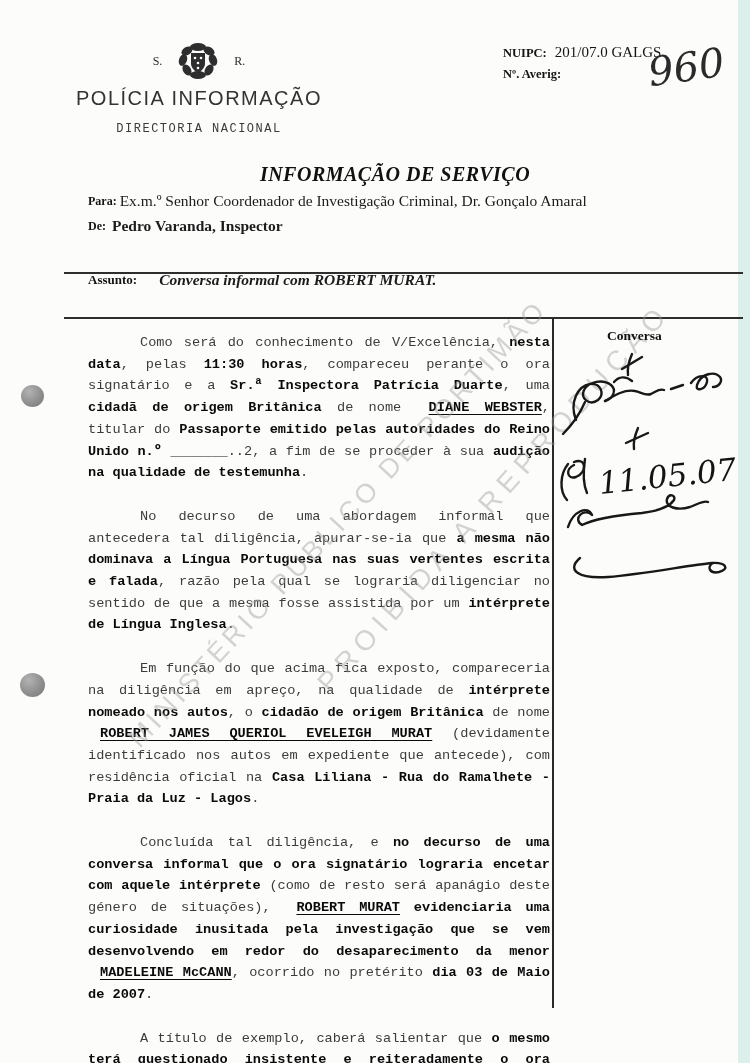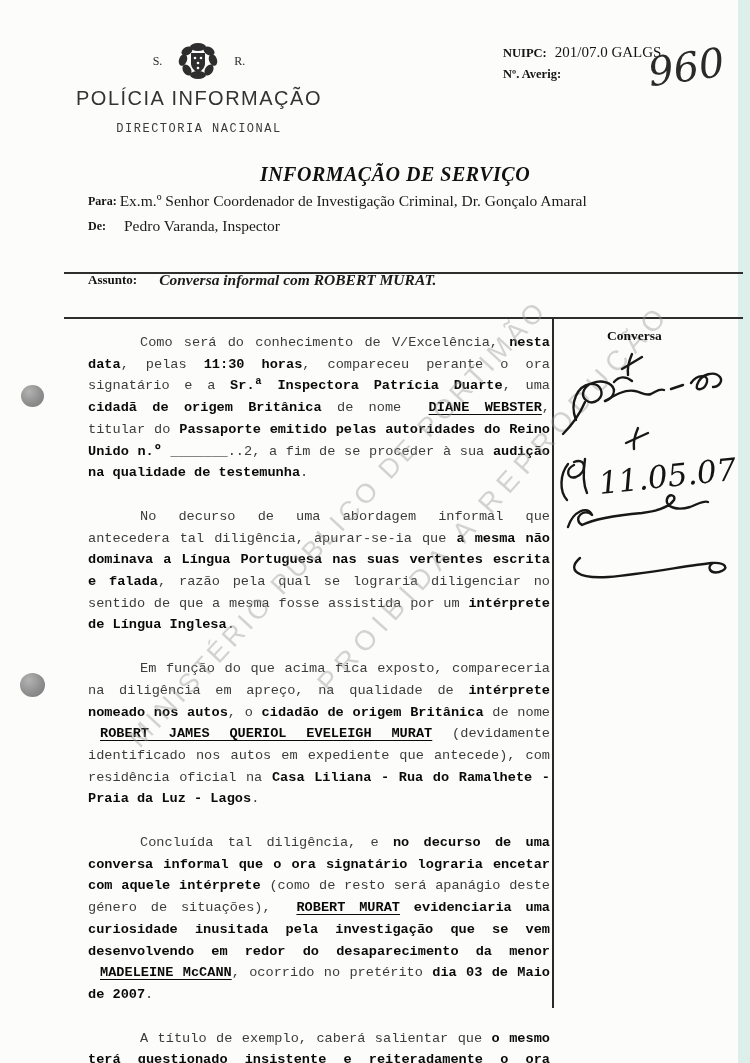--- a/index.html
+++ b/index.html
@@ -37,21 +37,21 @@
          font-style:italic;font-size:40px;color:#2a2a2a;transform:rotate(-8deg);}
 
   .title{position:absolute;left:40px;top:163px;width:710px;text-align:center;
          font-weight:bold;font-size:20px;letter-spacing:0.5px;color:#111;font-style:italic;}
 
   .row{position:absolute;left:88px;display:flex;align-items:center;white-space:nowrap;}
   .rowlabel{font-weight:bold;font-size:12px;color:#141414;}
   .rowvalue{font-size:15.5px;color:#1c1c1c;margin-left:3px;}
   .row-para{top:192px;}
   .row-de{top:217px;}
-  .row-de .rowvalue{margin-left:18px;}
+  .row-de .rowvalue{margin-left:6px;font-weight:bold;}
   .row-assunto{top:271px;}
   .row-assunto .rowlabel{font-size:13px;}
   .row-assunto .rowvalue{font-weight:bold;margin-left:22px;font-style:italic;}
 
   .rule{position:absolute;left:64px;width:679px;height:2px;background:#2e2e2e;}
   .rule1{top:272px;}
   .rule2{top:317px;}
 
   .vline{position:absolute;left:552px;top:318px;width:2px;height:690px;background:#2a2a2a;}
 

